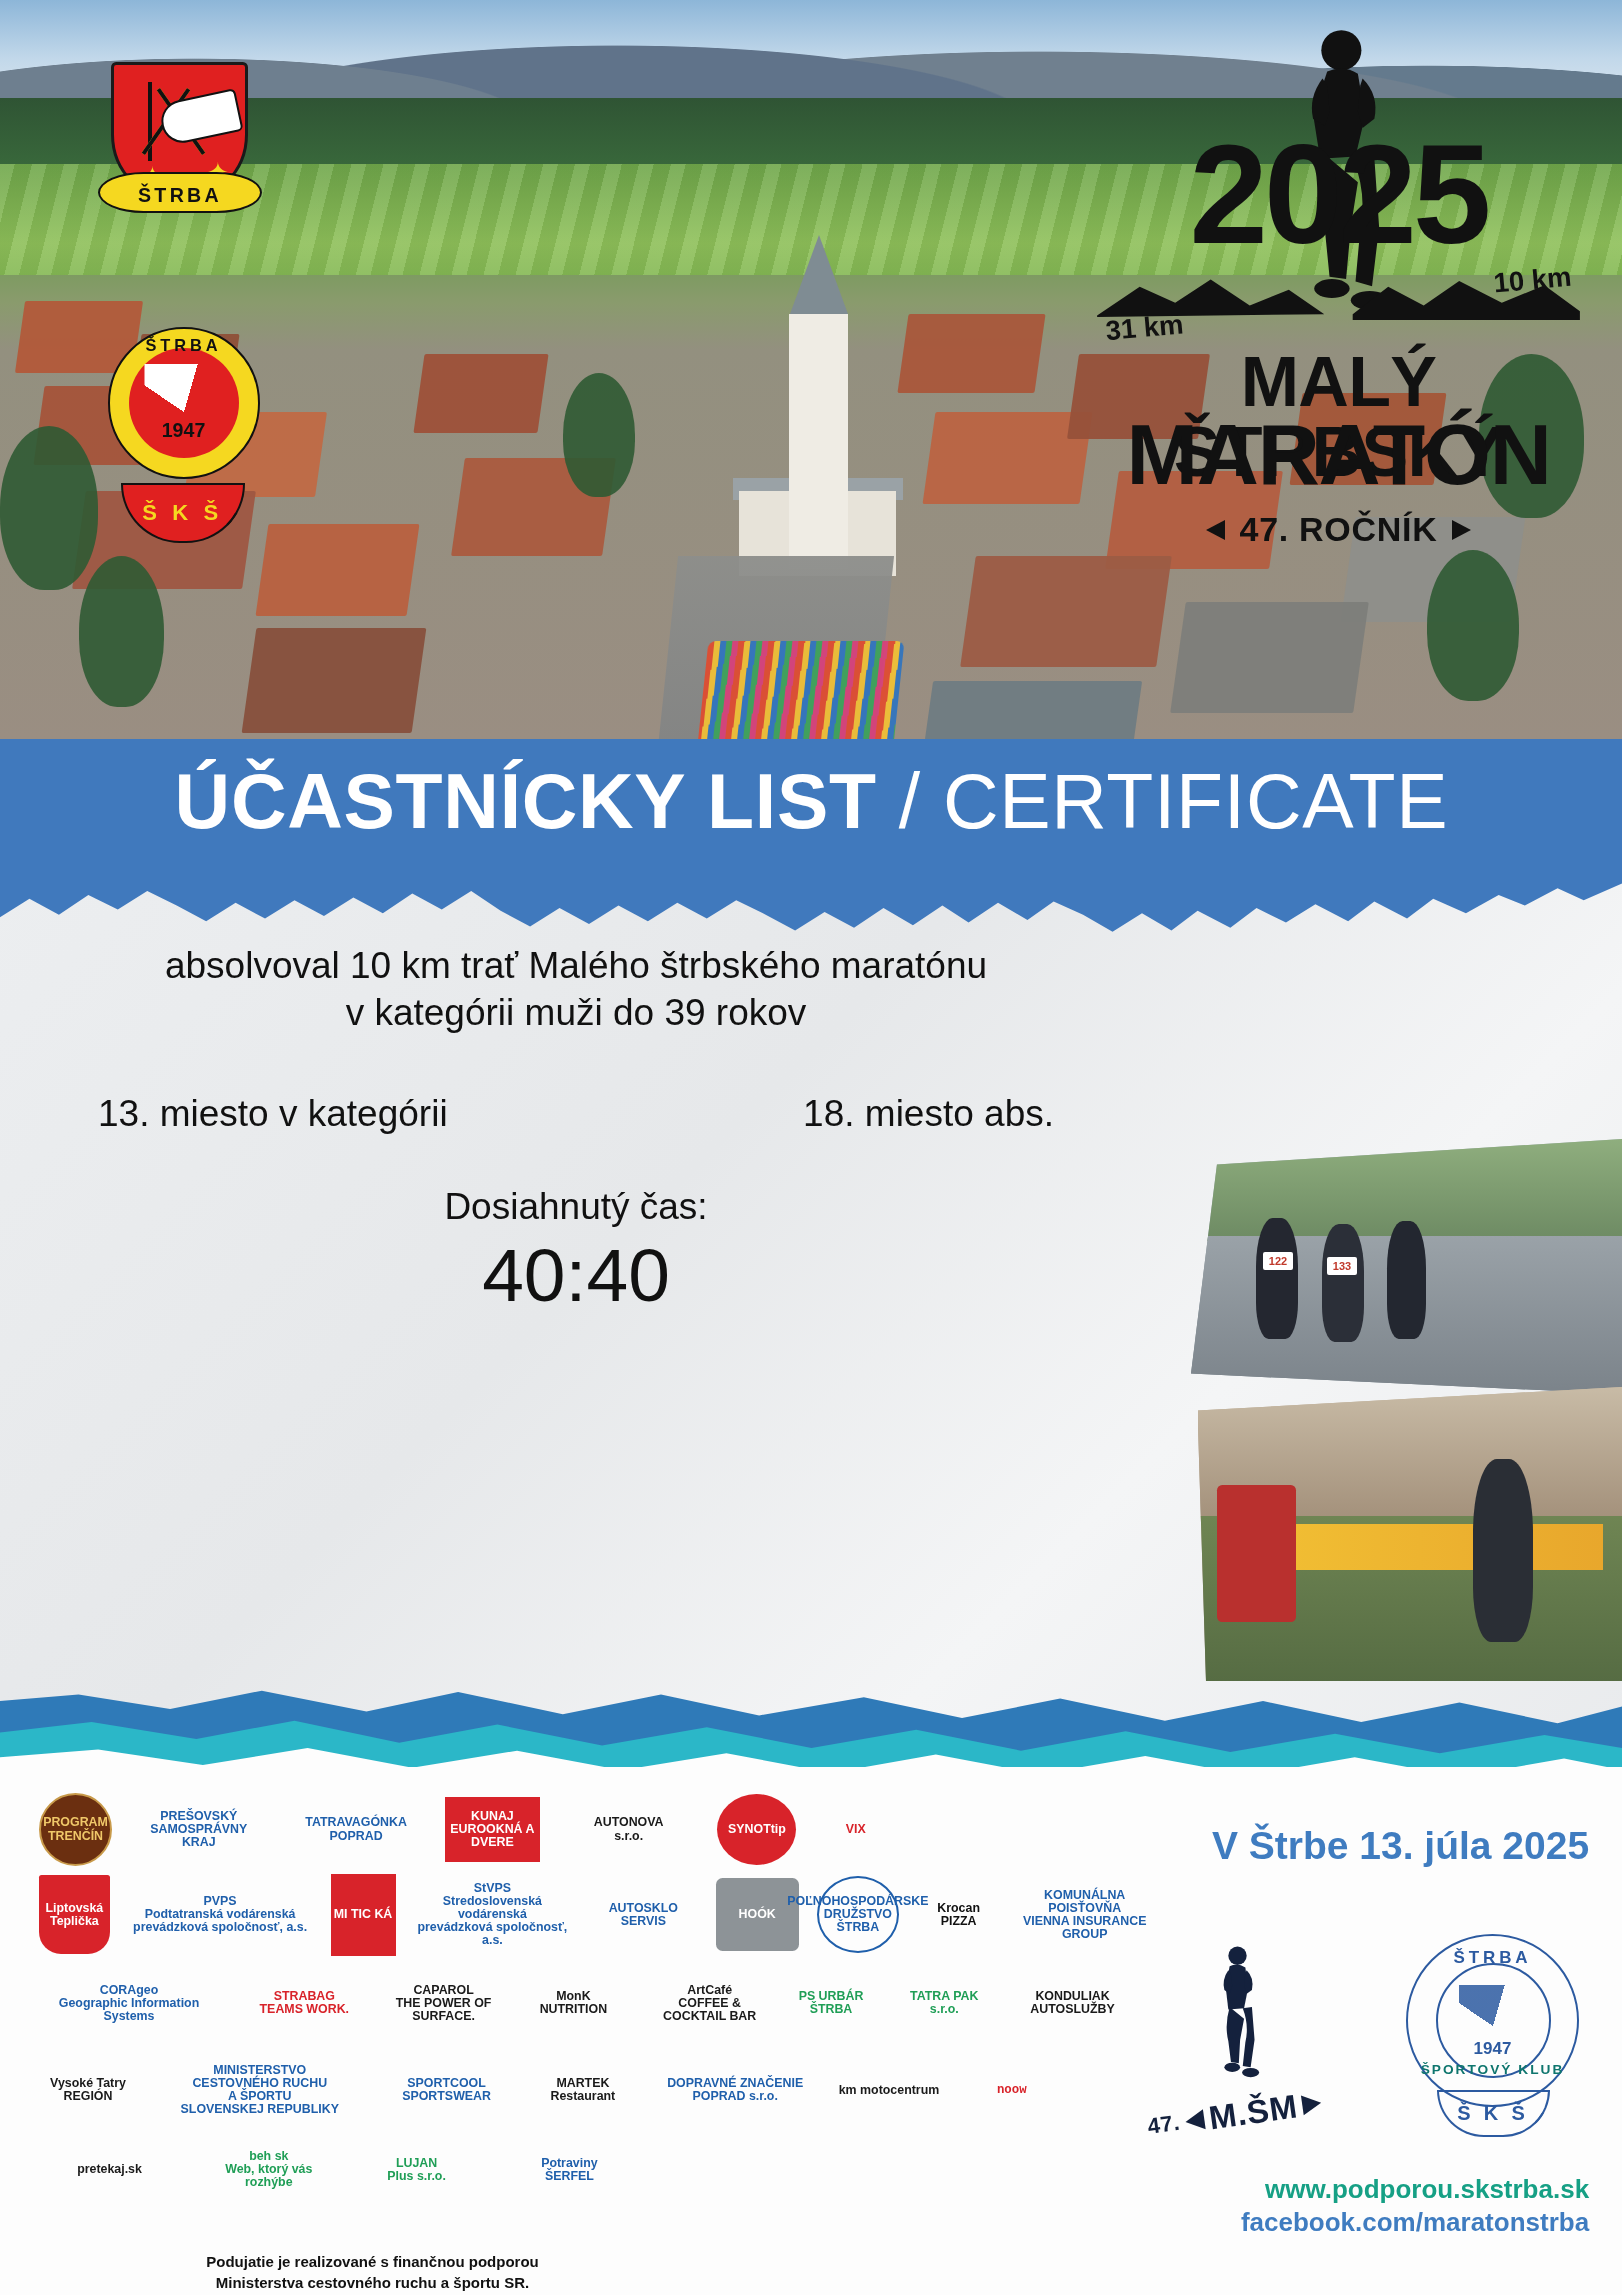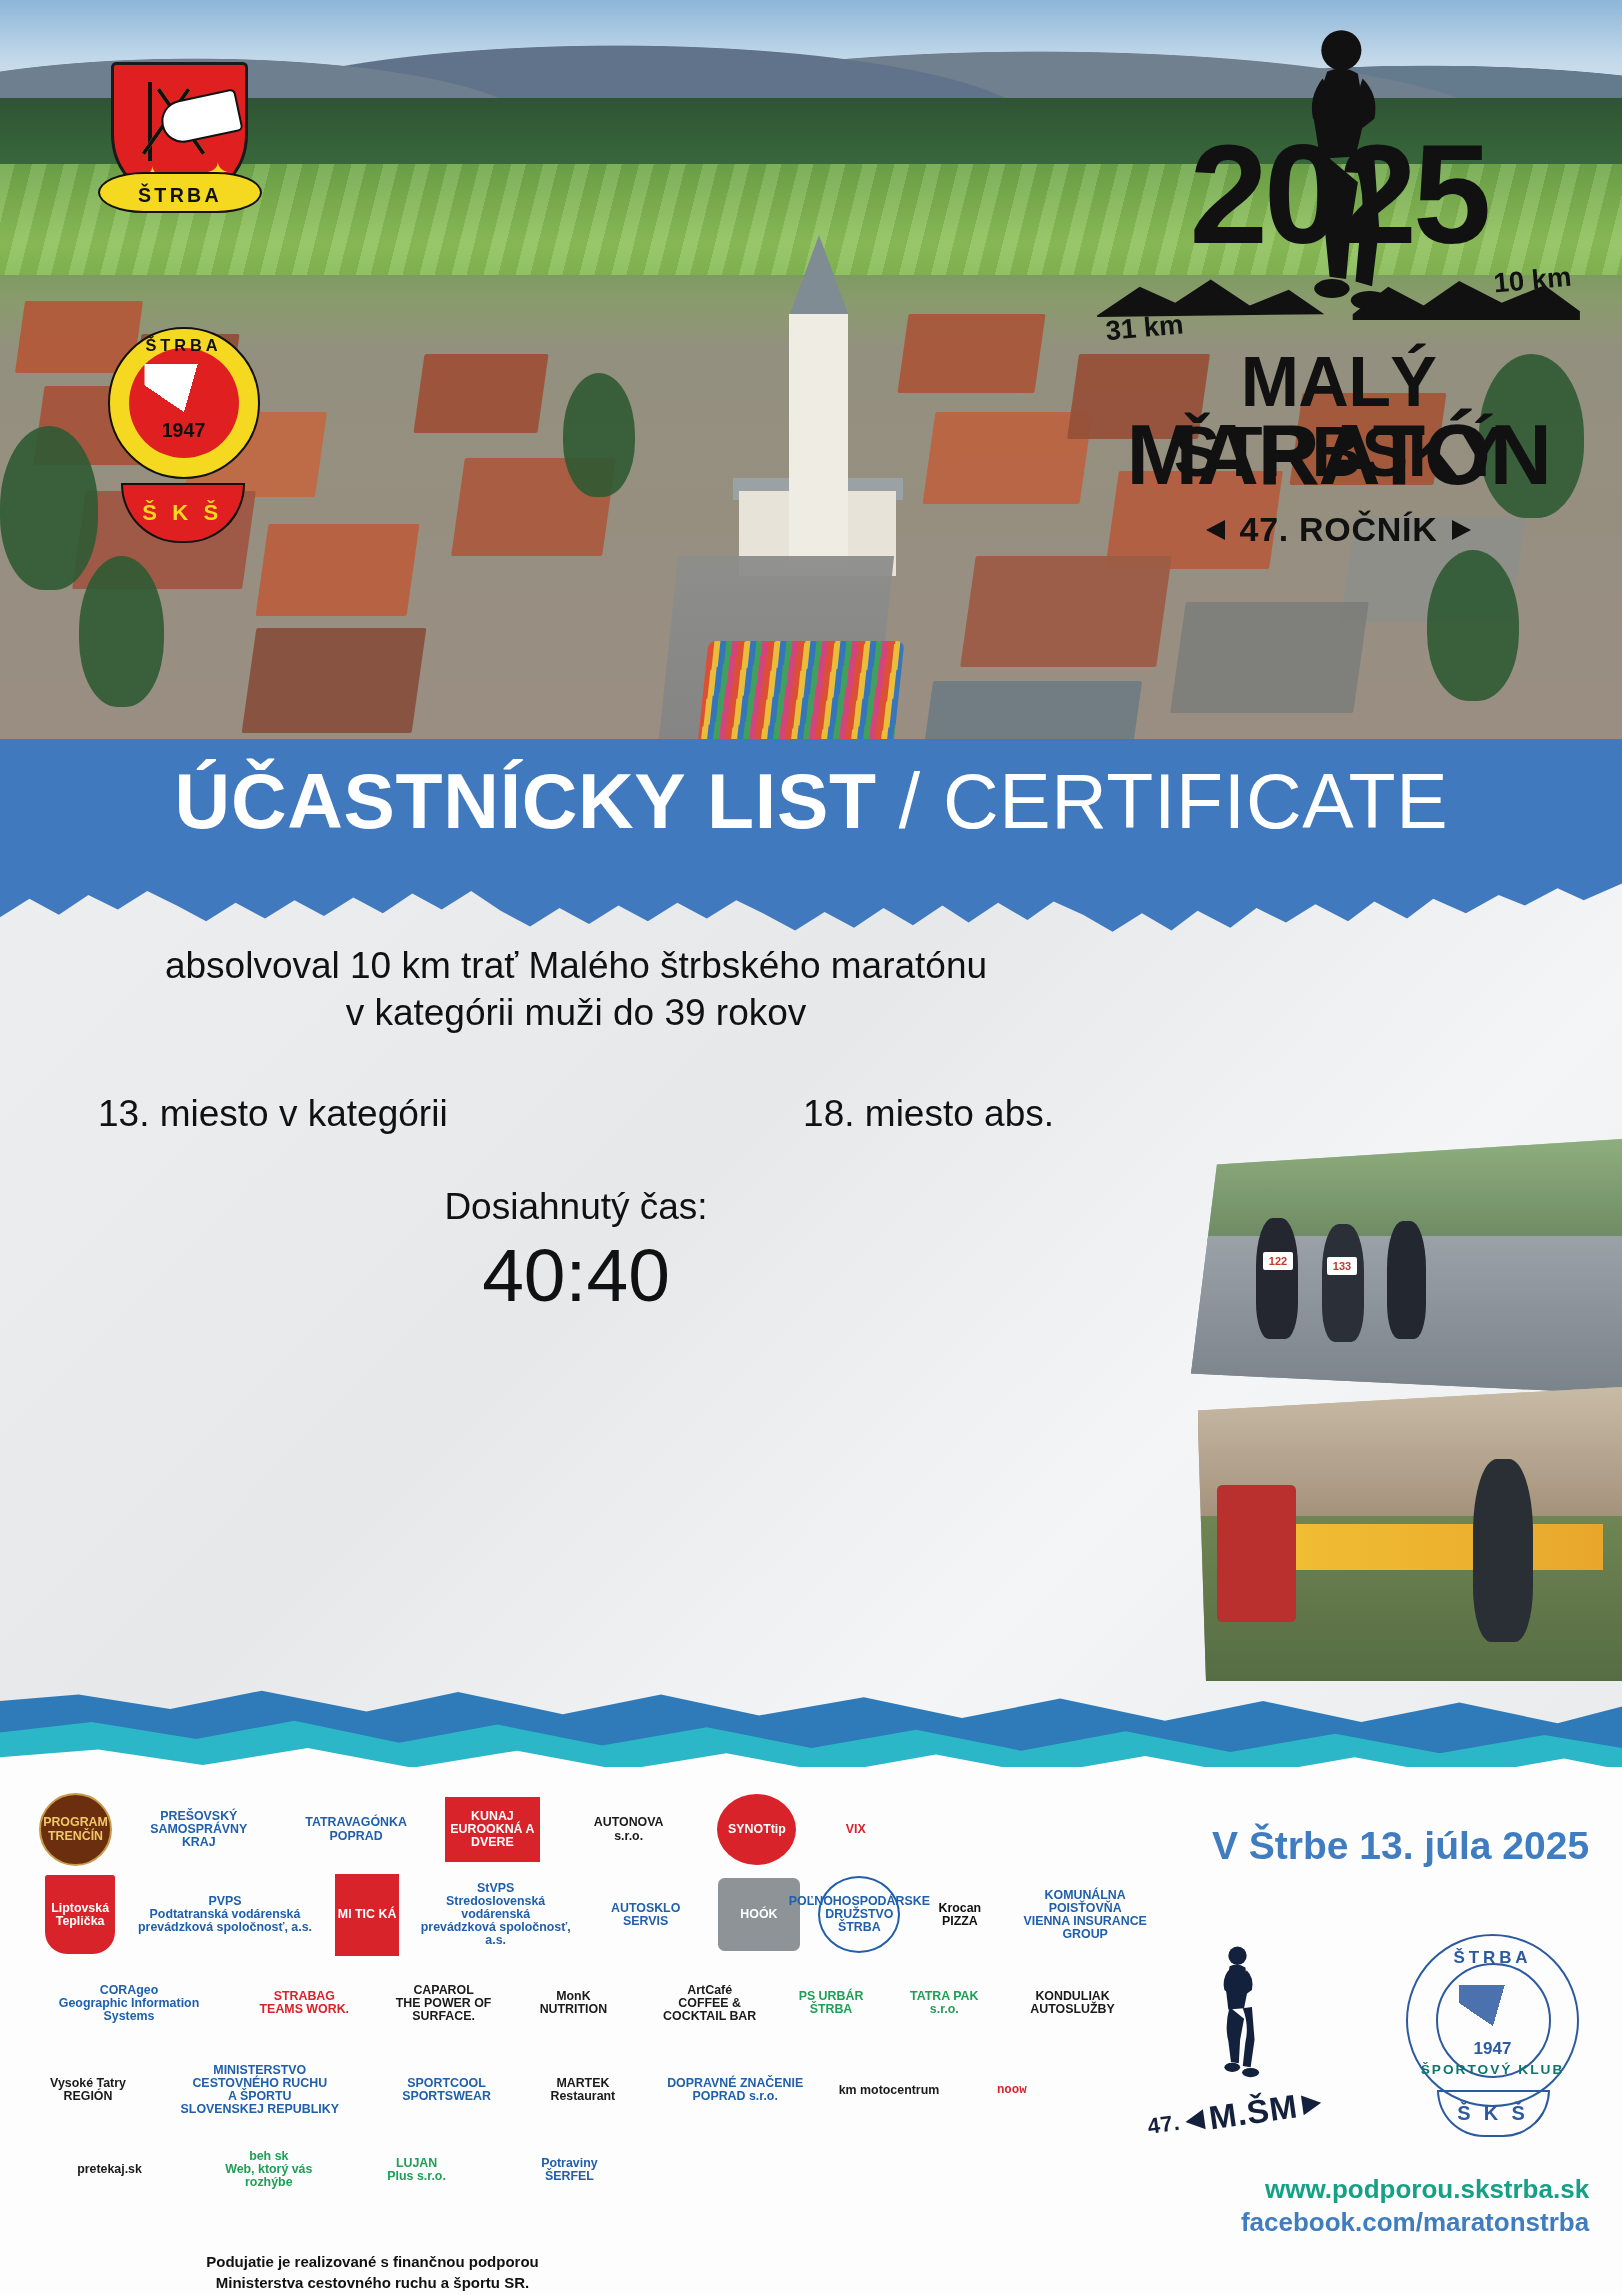--- a/index.html
+++ b/index.html
@@ -261,21 +261,21 @@
     padding:2px 2.6px;white-space:pre-line;
   }
   .lb-plain{color:#1a1a1a;}
   .lb-blue{color:#1f5fab;}
   .lb-red{color:#d8232a;}
   .lb-green{color:#1f9e56;}
   .lb-redbox{background:#d8232a;color:#fff;}
   .lb-oval{border:2.6px solid #1f5fab;border-radius:50%;color:#1f5fab;}
   .lb-circle{border-radius:50%;}
   .lb-gold{background:#6b2f10;color:#f0c869;border-radius:50%;border:2px solid #c89a4a;}
-  .lb-shield{background:#d8232a;color:#fff;border-radius:2.6px 2.6px 22px 22px;margin-left:6px;}
+  .lb-shield{background:#d8232a;color:#fff;border-radius:2.6px 2.6px 22px 22px;}
   .lb-grey{background:#8d9397;color:#fff;border-radius:6.5px;}
   .lb-dark{color:#111;}
 
   .disclaimer{
     position:absolute;left:39px;top:484px;width:667px;
     text-align:center;font-size:15px;font-weight:bold;color:#111;line-height:1.42;
   }
 
   .footer-right{
     position:absolute;right:26px;top:26px;width:458px;height:471px;

